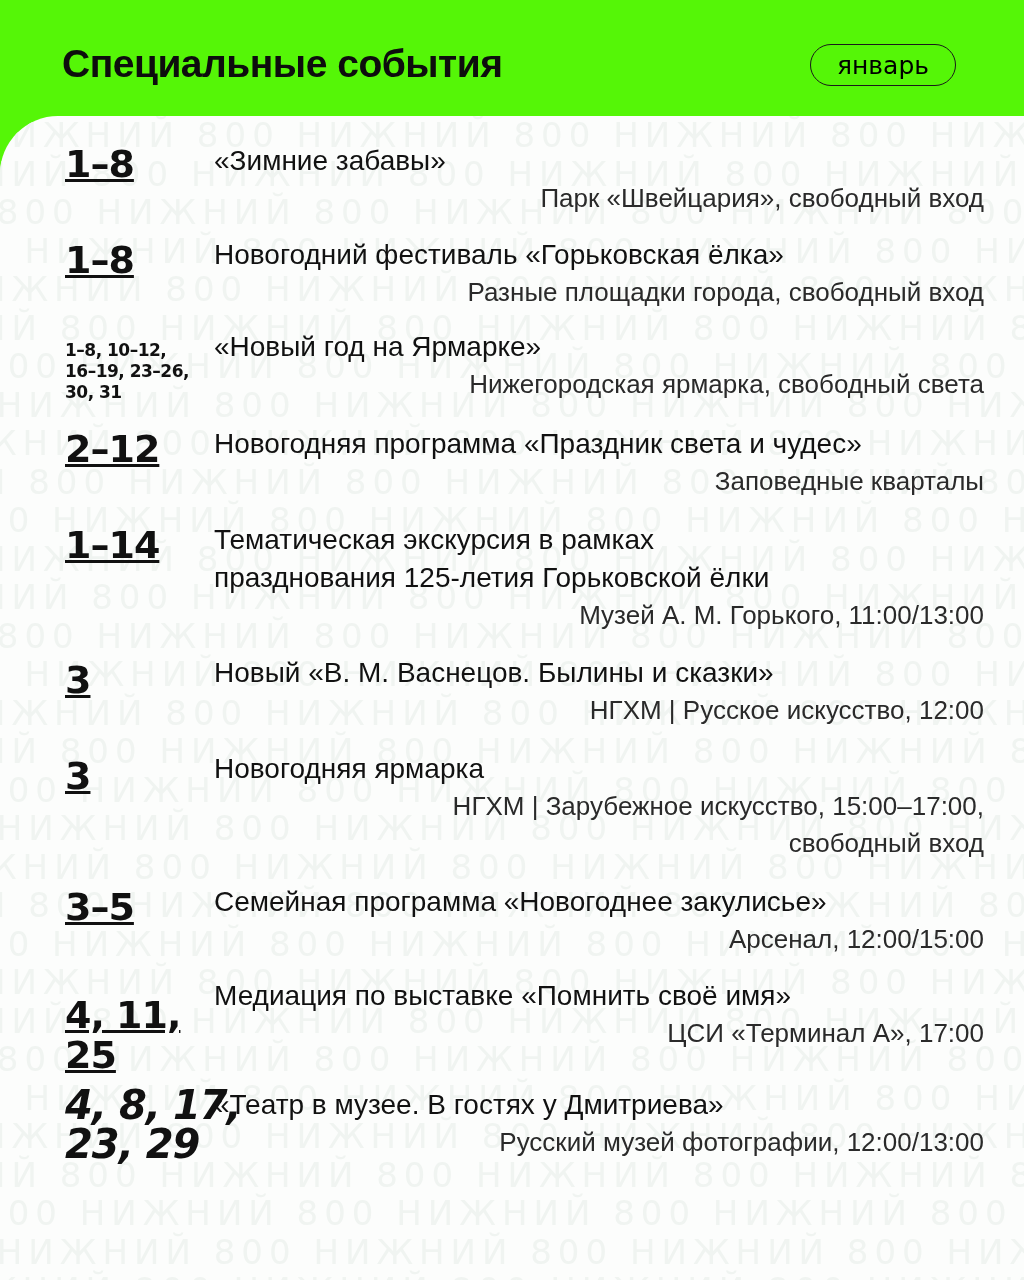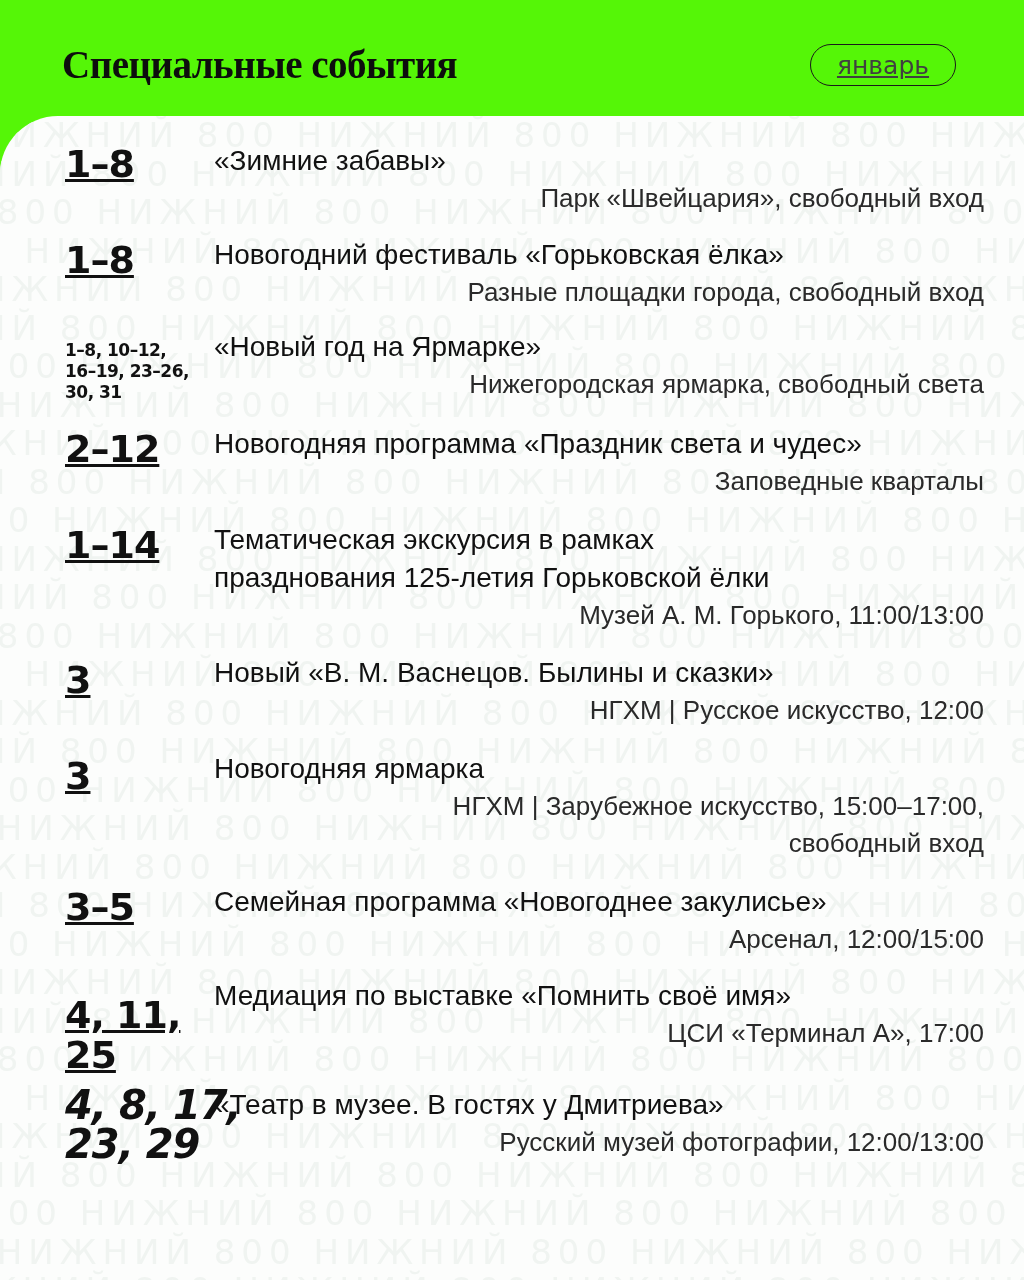--- a/index.html
+++ b/index.html
@@ -9,31 +9,30 @@
     font-family: "Liberation Sans", "DejaVu Sans", sans-serif;
     color: #111;
     position: relative;
   }
   .header {
     position: absolute; left: 0; top: 0; width: 1024px; height: 130px;
   }
   .title {
     position: absolute; left: 62px; top: 42px;
     font-size: 39px; font-weight: 700; letter-spacing: -0.5px;
-    font-family: Liberation Serif, serif;
+    font-family: Liberation Sans, sans-serif;
     color: #0d0d0d;
   }
   .month-pill {
     position: absolute; left: 810px; top: 44px;
     width: 146px; height: 42px; box-sizing: border-box;
     border: 1.5px solid #1a1a1a; border-radius: 22px;
     display: flex; align-items: center; justify-content: center;
     font-size: 25px; font-family: "DejaVu Sans", sans-serif;
-    color: #404040;
-    text-decoration: underline;
+    color: #000000;
   }
   .card {
     position: absolute; left: 0; top: 116px; width: 1024px; height: 1164px;
     background: #fcfdfc;
     border-top-left-radius: 58px;
     overflow: hidden;
   }
   .watermark {
     position: absolute; left: -20px; top: 0; width: 1080px;
     font-family: "DejaVu Sans", sans-serif;

